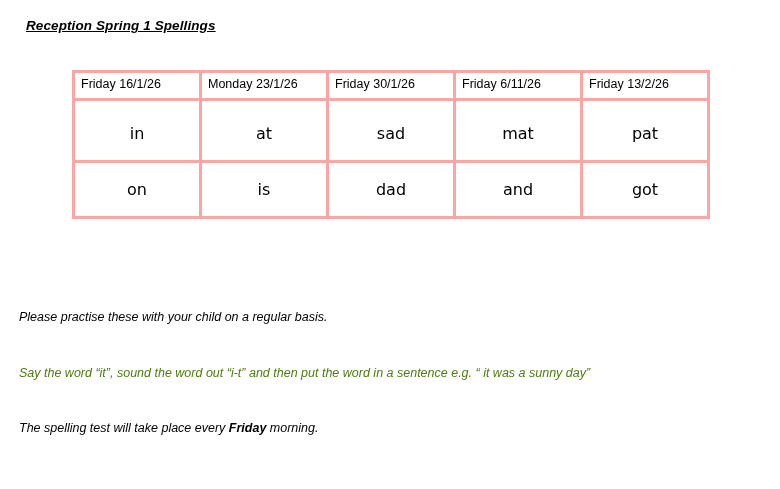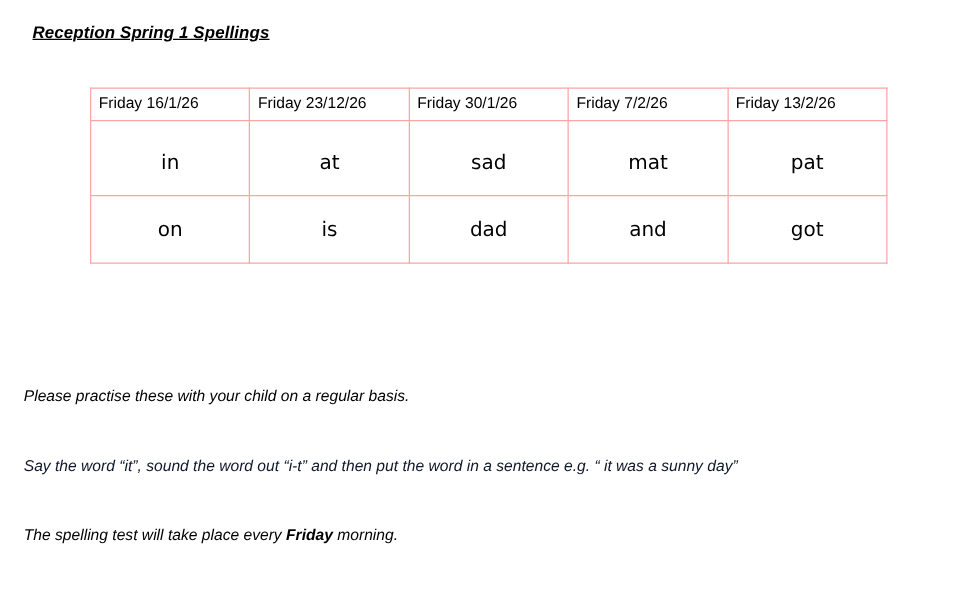--- a/index.html
+++ b/index.html
@@ -39,21 +39,21 @@
     position: absolute;
     left: 72px;
     top: 70px;
     width: 638px;
     border-collapse: collapse;
     table-layout: fixed;
   }
 
   .spelling-table th,
   .spelling-table td {
-    border: 1px solid #fca5a5;
+    border: 3px solid #fca5a5;
     padding: 0;
     vertical-align: top;
   }
 
   .spelling-table th {
     font-family: "Liberation Sans", sans-serif;
     font-size: 12.5px;
     font-weight: normal;
     text-align: left;
     padding: 4px 6px 5px 6px;
@@ -75,42 +75,42 @@
   .note {
     position: absolute;
     font-family: Liberation Sans, sans-serif;
     font-style: italic;
     font-size: 12.5px;
     left: 19px;
     white-space: nowrap;
   }
 
   .note-1 { top: 310px; }
-  .note-2 { top: 366px; color: #0f172a; }
+  .note-2 { top: 366px; color: #4d7c0f; }
   .note-3 { top: 421px; }
 
   .note strong {
     font-weight: bold;
     font-style: italic;
   }
 </style>
 </head>
 <body>
 
 <div class="page">
 
   <div class="doc-title">Reception Spring 1 Spellings</div>
 
   <table class="spelling-table">
     <thead>
       <tr>
         <th>Friday 16/1/26</th>
-        <th>Friday 23/12/26</th>
+        <th>Monday 23/1/26</th>
         <th>Friday 30/1/26</th>
-        <th>Friday 7/2/26</th>
+        <th>Friday 6/11/26</th>
         <th>Friday 13/2/26</th>
       </tr>
     </thead>
     <tbody>
       <tr>
         <td class="first-word">in</td>
         <td class="first-word">at</td>
         <td class="first-word">sad</td>
         <td class="first-word">mat</td>
         <td class="first-word">pat</td>

